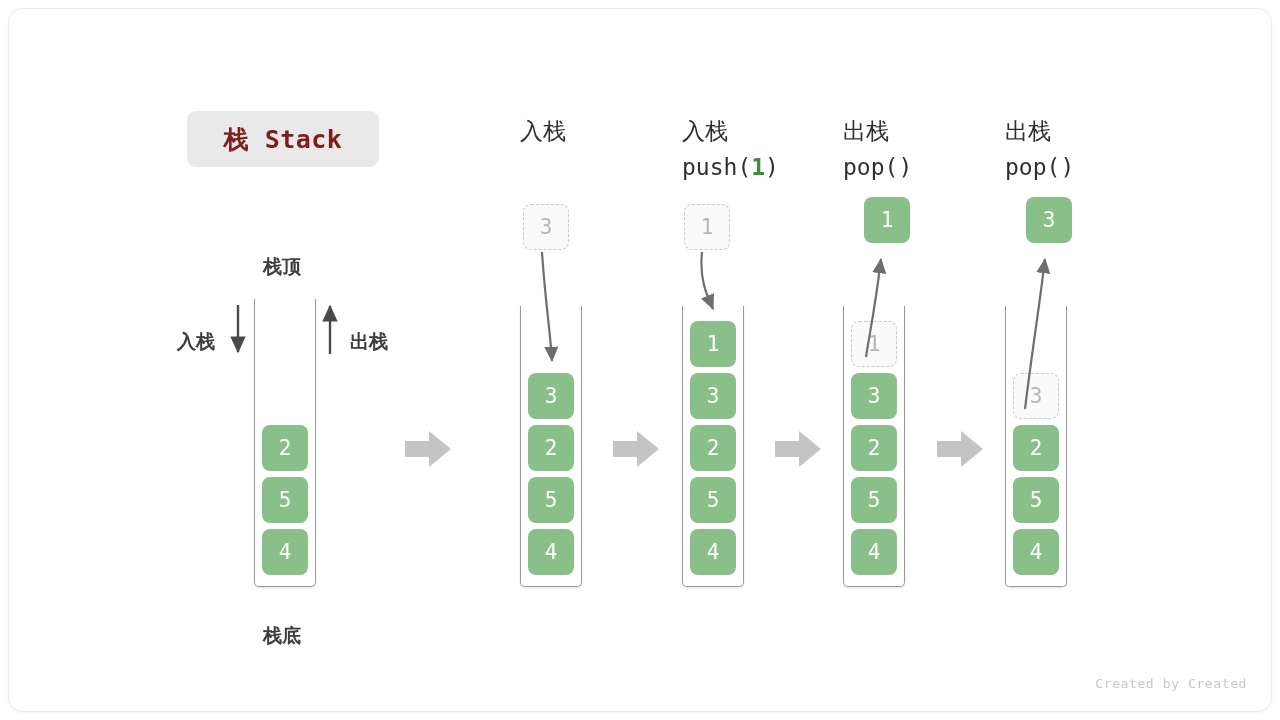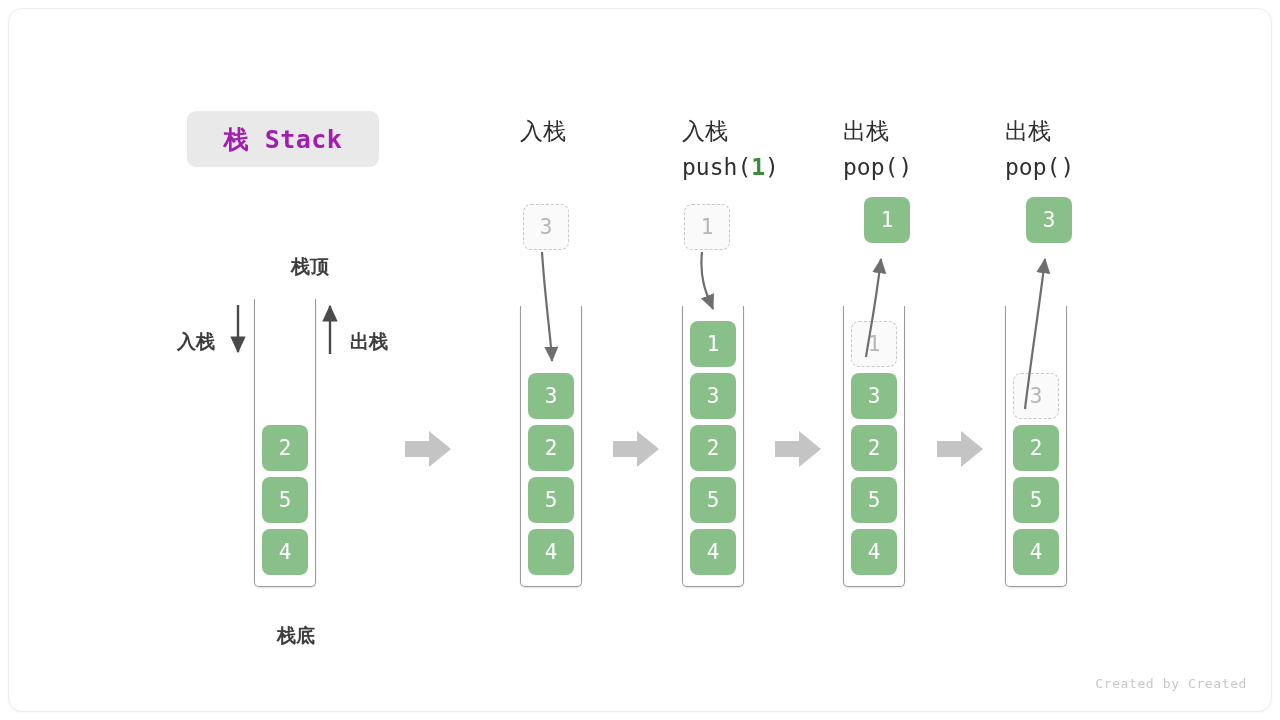--- a/index.html
+++ b/index.html
@@ -23,21 +23,21 @@
   
   #title-badge {
     position: absolute;
     left: 178px; top: 102px;
     width: 192px; height: 56px;
     background: #e9e9e9;
     border-radius: 9px;
     display: flex; align-items: center; justify-content: center;
     font-family: "DejaVu Sans Mono", "Liberation Mono", monospace;
     font-size: 25px; font-weight: bold;
-    color: #a21caf;
+    color: #7f1d1d;
     letter-spacing: 0.5px;
   }
 
   
   .cn-label {
     position: absolute;
     font-family: "DejaVu Sans", "Liberation Sans", sans-serif;
     font-size: 19px; font-weight: bold;
     color: #3d3d3d;
     white-space: nowrap;
@@ -101,22 +101,22 @@
   }
 </style>
 </head>
 <body>
 
 <div id="card">
   <div id="stage">
 
     <div id="title-badge">栈 Stack</div>
 
-    <div class="cn-label" style="left:254px; top:245px;margin-left:28px;">栈顶</div>
-    <div class="cn-label" style="left:268px; top:614px;">栈底</div>
+    <div class="cn-label" style="left:254px; top:245px;">栈顶</div>
+    <div class="cn-label" style="left:254px; top:614px;">栈底</div>
     <div class="cn-label" style="left:168px; top:320px;">入栈</div>
     <div class="cn-label" style="left:341px; top:320px;">出栈</div>
 
     <div class="stack" style="left:245px; top:290px; height:288px;"></div>
     <div class="box solid" style="left:253px; top:416px;">2</div>
     <div class="box solid" style="left:253px; top:468px;">5</div>
     <div class="box solid" style="left:253px; top:520px;">4</div>
 
     <div class="op-head" style="left:511px; top:104px;">
       <div class="cn">入栈</div>

